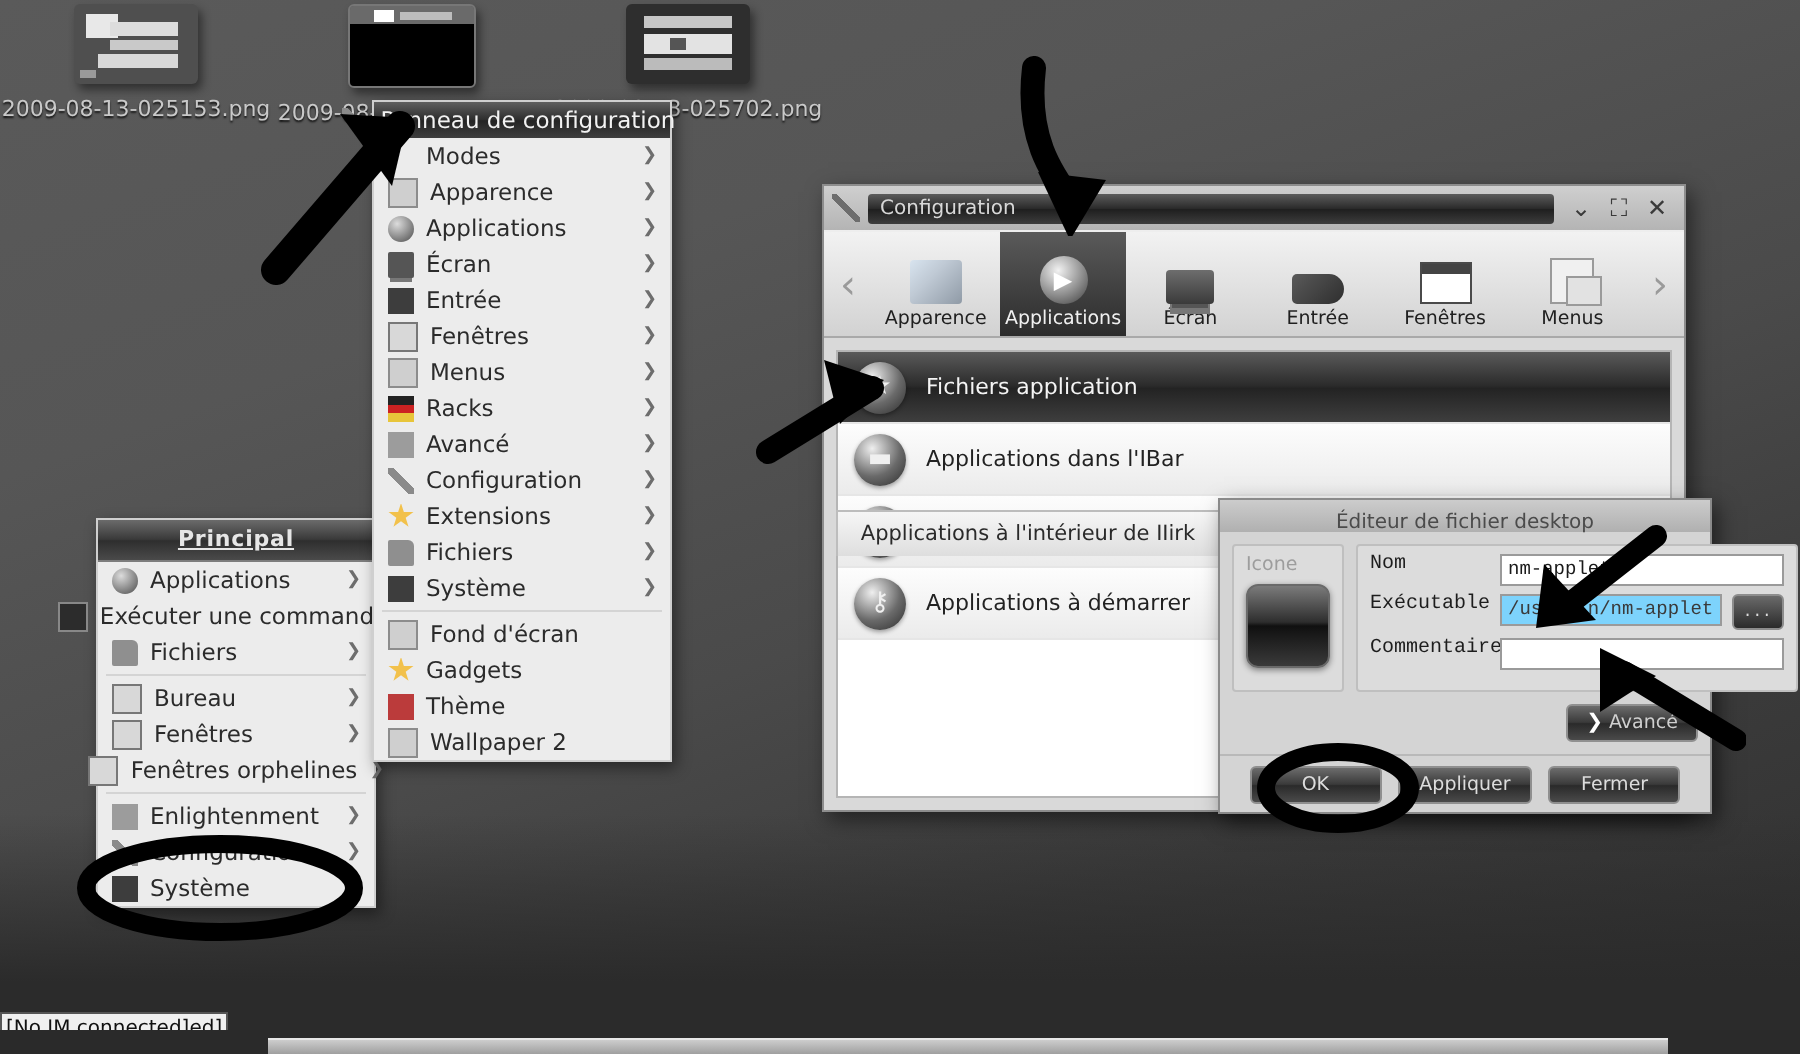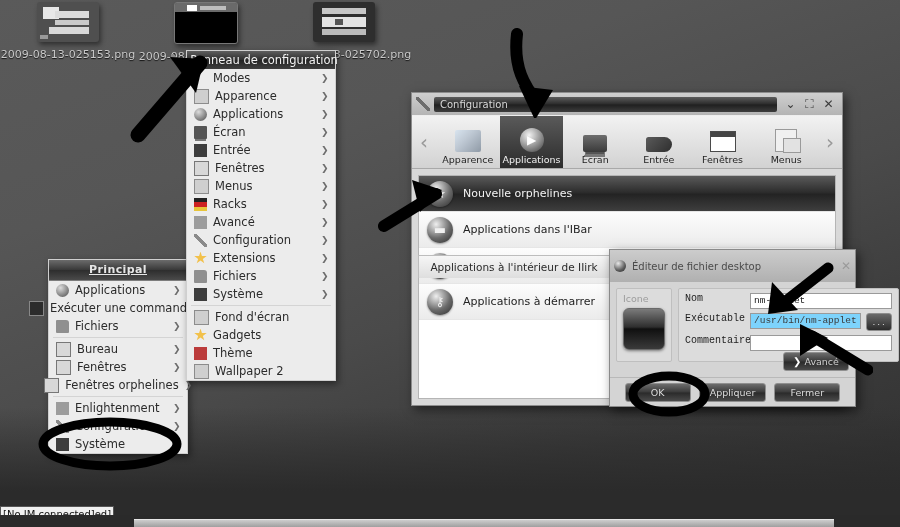--- a/index.html
+++ b/index.html
@@ -159,23 +159,23 @@
     font-size:10.5px;color:#2a2a2a;
   }
 
   
   #editor{
     position:absolute;left:609px;top:249px;width:245px;height:156px;
     background:#d4d4d4;border:1px solid #8a8a8a;
     box-shadow:3px 4px 10px rgba(0,0,0,.5);
   }
   .ed-title{
-    height:32px;display:flex;align-items:center;gap:6px;padding:0 4px;
+    height:16px;display:flex;align-items:center;gap:6px;padding:0 4px;
     background:linear-gradient(to bottom,#cccccc,#b0b0b0);
-    font-size:10px;color:#4b4b4b;
+    font-size:10px;color:#4b4b4b;flex-direction:column;
   }
   .ed-title .ti{width:12px;height:12px;border-radius:50%;
     background:radial-gradient(circle at 35% 28%,#e8e8e8,#5c5c5c 60%,#262626);}
   .ed-title .tt{flex:1 1 auto;white-space:nowrap;}
   .ed-title .tx{font-size:12px;color:#9a9a9a;}
   .ed-body{display:flex;gap:6px;padding:6px;}
   .grp{
     border:1px solid #bfbfbf;background:#dcdcdc;border-radius:2px;
     padding:4px 6px 6px;position:relative;
   }
@@ -473,21 +473,21 @@
       </div>
     <div class="tnav">›</div>
   </div>
 
   <div class="list">
     <div id="list-rows">
         <div class="row sel">
           <div class="rowico">
             <span class="gl">★</span>
           </div>
-          <span>Nouvelle orphelines</span>
+          <span>Fichiers application</span>
         </div>
         <div class="row">
           <div class="rowico">
             <span class="gl">▬</span>
           </div>
           <span>Applications dans l'IBar</span>
         </div>
         <div class="row">
           <div class="rowico">
             <span class="gl">↻</span>

